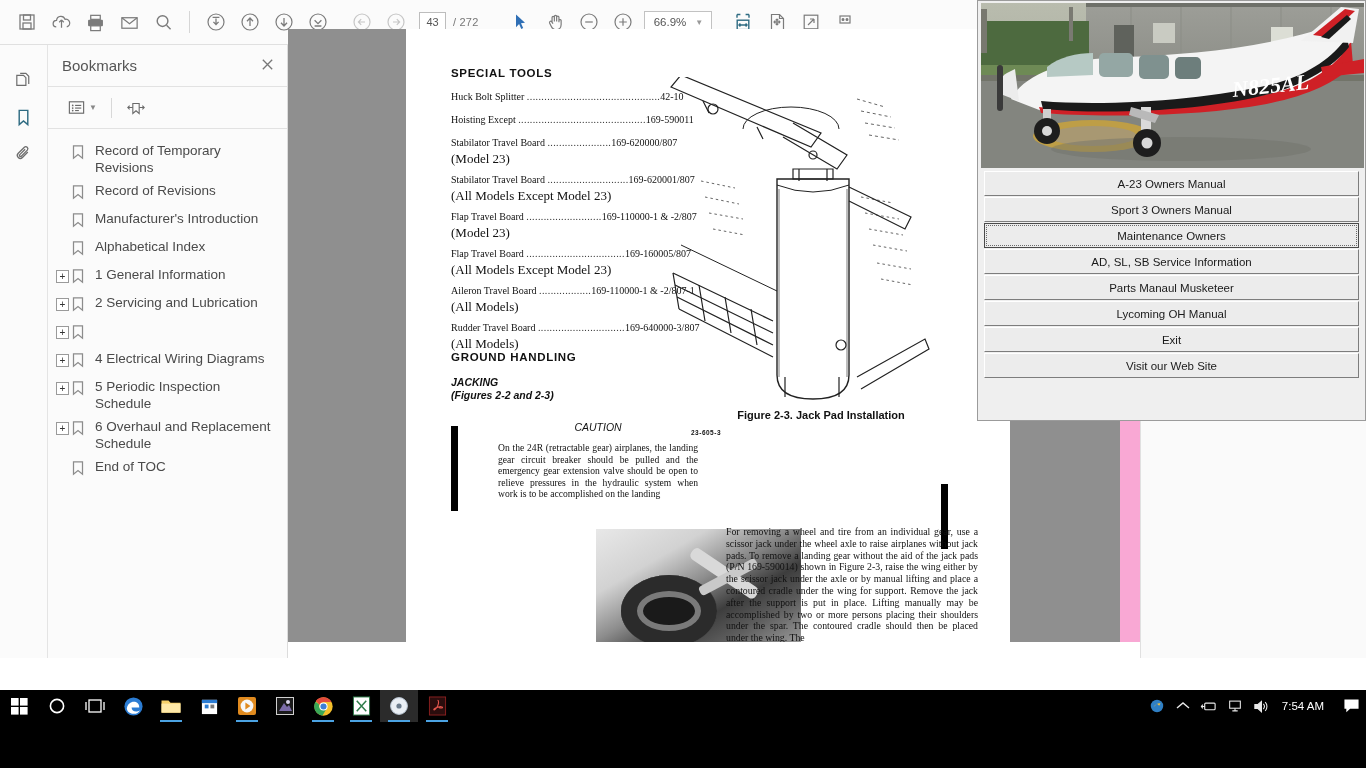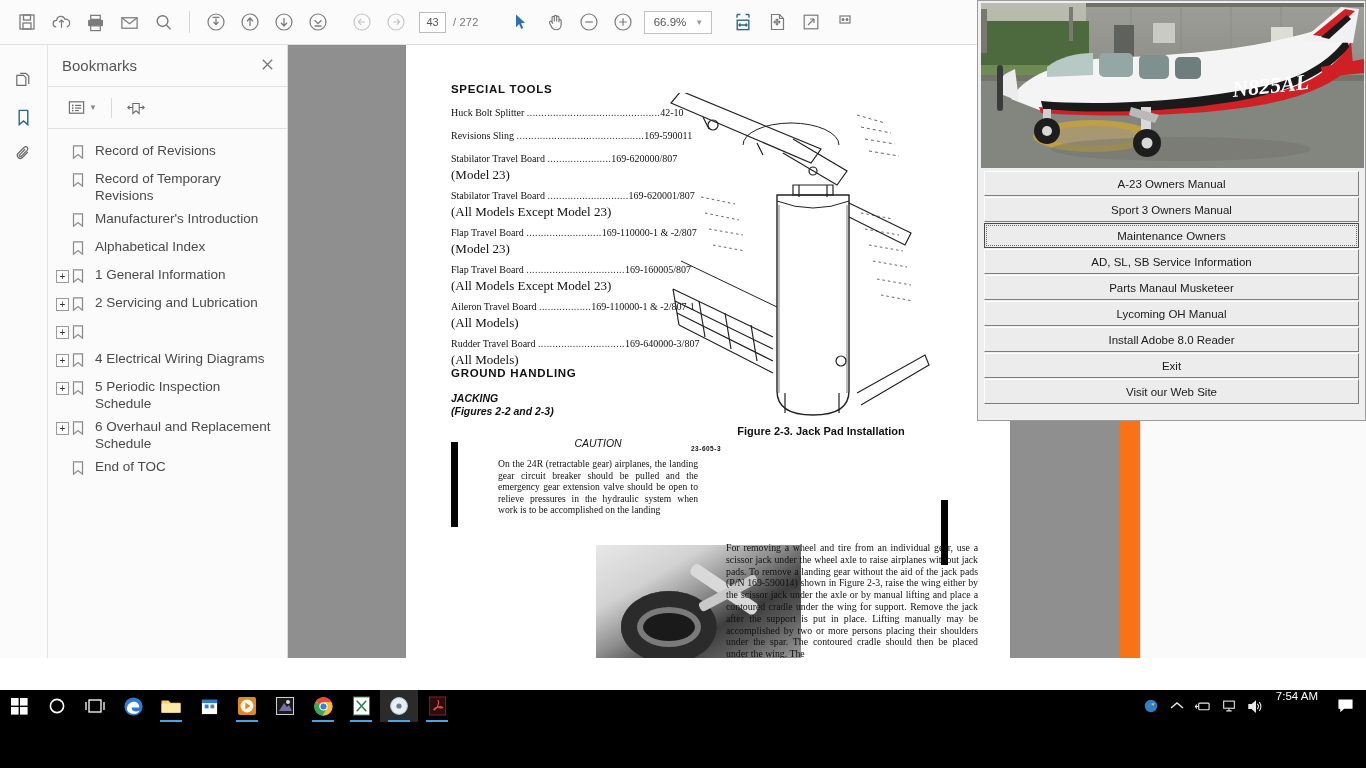--- a/index.html
+++ b/index.html
@@ -76,22 +76,22 @@
     width: 13px; height: 13px; flex: 0 0 13px; margin-top: 4px; margin-right: 2px;
     border: 1px solid #9a9a9a; background: #fff; color: #333;
     font-size: 10px; line-height: 11px; text-align: center; cursor: pointer;
   }
   .bm-exp.blank { border: none; background: transparent; }
   .bm-ico { flex: 0 0 20px; margin-top: 2px; color: #8a8a8a; }
   .bm-label { font-size: 13.5px; color: #4a4a4a; line-height: 17px; padding-left: 4px; }
 
   
   .doc-area {
-    position: absolute; left: 288px; top: 45px; right: 0; height: 613px;
-    background: #f97316;
+    position: absolute; left: 288px; top: 29px; right: 0; height: 613px;
+    background: #f9a8d4;
   }
   .doc-grey-l { position: absolute; left: 0; top: 0; width: 118px; height: 613px; background: #8f8f8f; }
   .doc-grey-r { position: absolute; left: 722px; top: 0; width: 110px; height: 613px; background: #8f8f8f; }
   .doc-page {
     position: absolute; left: 118px; top: 0; width: 604px; height: 613px;
     background: #ffffff; overflow: hidden;
   }
   .splitter {
     position: absolute; left: 0; top: 0; width: 8px; height: 613px;
     background: #d8d8d8; display: flex; align-items: center; justify-content: center;
@@ -203,21 +203,21 @@
   }
   .tb-row { height: 32px; display: flex; align-items: center; width: 100%; }
   .tk {
     width: 38px; height: 32px; display: flex; align-items: center; justify-content: center;
     cursor: pointer; position: relative;
   }
   .tk.act { background: #2b2b2b; }
   .tk.open::after {
     content: ''; position: absolute; bottom: 0; left: 8px; right: 8px; height: 2px; background: #4ba3e3;
   }
-  .tray { margin-left: auto; display: flex; align-items: flex-start; height: 32px; padding-right: 6px; }
+  .tray { margin-left: auto; display: flex; align-items: center; height: 32px; }
   .tray .ti { width: 26px; height: 32px; display: flex; align-items: center; justify-content: center; color: #e9e9e9; cursor: pointer;}
   .clock { color: #fff; font-size: 11.5px; padding: 0 12px 0 8px; cursor: pointer; }
   .action-c { width: 30px; height: 32px; display: flex; align-items: center; justify-content: center; color: #fff; cursor: pointer;}
 </style>
 </head>
 <body>
 
 <div id="app">
 
   <div class="toolbar">
@@ -410,28 +410,28 @@
             <path d="M4 8.5l-2 2 2 2M18 8.5l2 2-2 2M2.4 10.5h5.1M14.5 10.5h5.1"></path>
         </svg>
       </div>
     </div>
     <div class="bm-list" id="bmlist">
         <div class="bm-item">
           <div class="bm-exp blank"></div>
           <span class="bm-ico"><svg width="14" height="16" viewBox="0 0 14 16" fill="none" stroke="#8c8c8c" stroke-width="1.25">
               <path d="M2.5 1.8h9v12.4l-4.5-3.6-4.5 3.6z"></path>
             </svg></span>
+          <span class="bm-label">Record of Temporary Revisions</span>
+        </div>
+        <div class="bm-item">
+          <div class="bm-exp blank"></div>
+          <span class="bm-ico"><svg width="14" height="16" viewBox="0 0 14 16" fill="none" stroke="#8c8c8c" stroke-width="1.25">
+              <path d="M2.5 1.8h9v12.4l-4.5-3.6-4.5 3.6z"></path>
+            </svg></span>
           <span class="bm-label">Record of Revisions</span>
-        </div>
-        <div class="bm-item">
-          <div class="bm-exp blank"></div>
-          <span class="bm-ico"><svg width="14" height="16" viewBox="0 0 14 16" fill="none" stroke="#8c8c8c" stroke-width="1.25">
-              <path d="M2.5 1.8h9v12.4l-4.5-3.6-4.5 3.6z"></path>
-            </svg></span>
-          <span class="bm-label">Record of Temporary Revisions</span>
         </div>
         <div class="bm-item">
           <div class="bm-exp blank"></div>
           <span class="bm-ico"><svg width="14" height="16" viewBox="0 0 14 16" fill="none" stroke="#8c8c8c" stroke-width="1.25">
               <path d="M2.5 1.8h9v12.4l-4.5-3.6-4.5 3.6z"></path>
             </svg></span>
           <span class="bm-label">Manufacturer's Introduction</span>
         </div>
         <div class="bm-item">
           <div class="bm-exp blank"></div>
@@ -494,21 +494,21 @@
   <div class="doc-area">
     <div class="splitter">◀</div>
     <div class="doc-grey-l"></div>
     <div class="doc-grey-r"></div>
 
     <div class="doc-page">
 
       <div class="pg sec-head" style="left:45px; top:38px;">SPECIAL TOOLS</div>
       <div id="toolsList">
           <div class="pg tool-line" style="left: 45px; top: 62px; width: 255px;"><span>Huck Bolt Splitter</span> <span style="color: rgb(51, 51, 51); letter-spacing: 0.4px;">..............................................</span><span>42-10</span></div>
-          <div class="pg tool-line" style="left: 45px; top: 85px; width: 255px;"><span>Revisions Sling</span> <span style="color: rgb(51, 51, 51); letter-spacing: 0.4px;">............................................</span><span>169-590011</span></div>
+          <div class="pg tool-line" style="left: 45px; top: 85px; width: 255px;"><span>Hoisting Except</span> <span style="color: rgb(51, 51, 51); letter-spacing: 0.4px;">............................................</span><span>169-590011</span></div>
           <div class="pg tool-line" style="left: 45px; top: 108px; width: 255px;"><span>Stabilator Travel Board</span> <span style="color: rgb(51, 51, 51); letter-spacing: 0.4px;">......................</span><span>169-620000/807</span></div>
           <div class="pg tool-sub" style="left: 45px; top: 122px; width: 255px;">(Model 23)</div>
           <div class="pg tool-line" style="left: 45px; top: 145px; width: 255px;"><span>Stabilator Travel Board</span> <span style="color: rgb(51, 51, 51); letter-spacing: 0.4px;">............................</span><span>169-620001/807</span></div>
           <div class="pg tool-sub" style="left: 45px; top: 159px; width: 255px;">(All Models Except Model 23)</div>
           <div class="pg tool-line" style="left: 45px; top: 182px; width: 255px;"><span>Flap Travel Board</span> <span style="color: rgb(51, 51, 51); letter-spacing: 0.4px;">..........................</span><span>169-110000-1 &amp; -2/807</span></div>
           <div class="pg tool-sub" style="left: 45px; top: 196px; width: 255px;">(Model 23)</div>
           <div class="pg tool-line" style="left: 45px; top: 219px; width: 255px;"><span>Flap Travel Board</span> <span style="color: rgb(51, 51, 51); letter-spacing: 0.4px;">..................................</span><span>169-160005/807</span></div>
           <div class="pg tool-sub" style="left: 45px; top: 233px; width: 255px;">(All Models Except Model 23)</div>
           <div class="pg tool-line" style="left: 45px; top: 256px; width: 255px;"><span>Aileron Travel Board</span> <span style="color: rgb(51, 51, 51); letter-spacing: 0.4px;">..................</span><span>169-110000-1 &amp; -2/807-1</span></div>
           <div class="pg tool-sub" style="left: 45px; top: 270px; width: 255px;">(All Models)</div>
@@ -682,23 +682,20 @@
         <div class="lbtn">
           <span>AD, SL, SB Service Information</span>
         </div>
         <div class="lbtn">
           <span>Parts Manaul Musketeer</span>
         </div>
         <div class="lbtn">
           <span>Lycoming OH Manual</span>
         </div>
         <div class="lbtn">
-          <span>Install Adobe 8.0 Reader</span>
-        </div>
-        <div class="lbtn">
           <span>Exit</span>
         </div>
         <div class="lbtn">
           <span>Visit our Web Site</span>
         </div>
       </div>
   </div>
 
   <div class="taskbar">
     <div class="tb-row">

